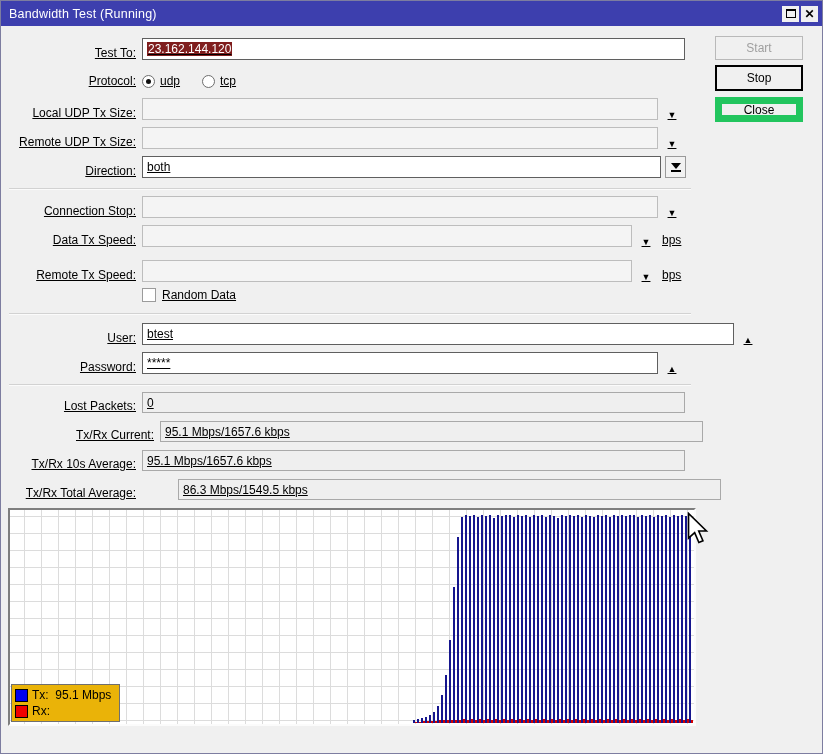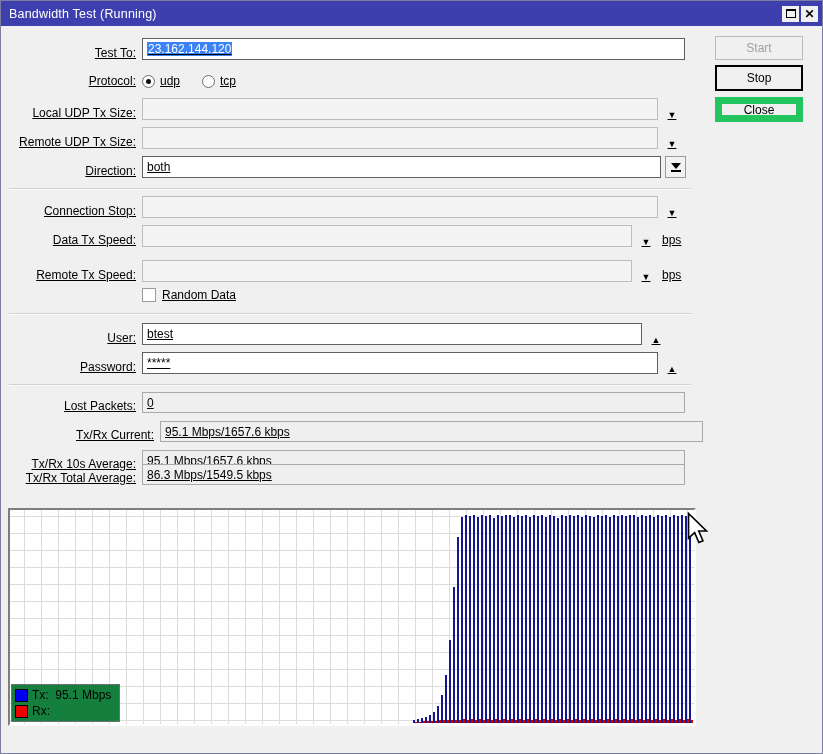--- a/index.html
+++ b/index.html
@@ -77,21 +77,21 @@
       linear-gradient(to right, #dcdcdc 1px, transparent 1px),
       linear-gradient(to bottom, #dcdcdc 1px, transparent 1px);
     background-size:17px 17px; background-position:-3px 6px;
   }
   .bars { position:absolute; right:1px; bottom:1px; height:calc(100% - 4px); width:280px; display:flex; align-items:flex-end; }
   .slot { position:relative; width:4px; height:100%; flex:none; }
   .bar-tx { position:absolute; left:0; bottom:0; width:2px; }
   .bar-rx { position:absolute; left:2px; bottom:0; width:2px; }
 
   .legend {
-    position:absolute; left:1px; bottom:2px; background:#15803d;
+    position:absolute; left:1px; bottom:2px; background:#eab308;
     border:1px solid #6f6f6f; padding:2px 8px 2px 3px; z-index:5;
   }
   .legend-row { display:flex; align-items:center; height:16px; }
   .swatch { width:13px; height:13px; border:1px solid #000; margin-right:4px; flex:none; }
   .legend-txt { white-space:pre; }
 
   
   .cursor { position:absolute; left:686px; top:511px; z-index:20; pointer-events:none; }
 
   
@@ -112,21 +112,21 @@
       <span class="glyph-max"></span>
     </span>
     <span class="tb-btn">
       <span class="glyph-close">✕</span>
     </span>
   </div>
 
   <div class="row" style="top:37px;">
     <span class="lbl">Test To:</span>
     <div class="inp w-full">
-      <span class="sel-text" style="background: #3b82f6;">23.162.144.120</span>
+      <span class="sel-text" style="background: #7f1d1d;">23.162.144.120</span>
     </div>
   </div>
 
   <div class="row" style="top:71px; height:16px;">
     <span class="lbl">Protocol:</span>
     <span class="radio checked" id="radio-udp"></span>
     <span class="radio-lbl">udp</span>
     <span class="radio" id="radio-tcp"></span>
     <span class="radio-lbl">tcp</span>
   </div>
@@ -189,21 +189,21 @@
   <div class="row" style="top:286px; height:15px;">
     <span class="lbl"></span>
     <span class="checkbox" id="random-data-checkbox"></span>
     <span>Random Data</span>
   </div>
 
   <div class="sep" style="top:312px;"></div>
 
   <div class="row" style="top:322px;">
     <span class="lbl">User:</span>
-    <div class="inp w-full" style="width:500px;">
+    <div class="inp w-full" style="width:592px;">
       <span>btest</span>
     </div>
     <span class="up-zone">▲</span>
   </div>
 
   <div class="row" style="top:351px;">
     <span class="lbl">Password:</span>
     <div class="inp w-full" style="width:516px;">
       <span>*****</span>
     </div>
@@ -226,21 +226,21 @@
     </div>
   </div>
 
   <div class="row" style="top:449px;">
     <span class="lbl">Tx/Rx 10s Average:</span>
     <div class="inp stat">
       <span>95.1 Mbps/1657.6 kbps</span>
     </div>
   </div>
 
-  <div class="row" style="top:463px;">
+  <div class="row" style="top:478px;gap:36px;">
     <span class="lbl">Tx/Rx Total Average:</span>
     <div class="inp stat">
       <span>86.3 Mbps/1549.5 kbps</span>
     </div>
   </div>
 
   <div class="btn btn-start">Start</div>
   <div class="btn btn-stop">Stop</div>
   <div class="btn btn-close">Close</div>
 

